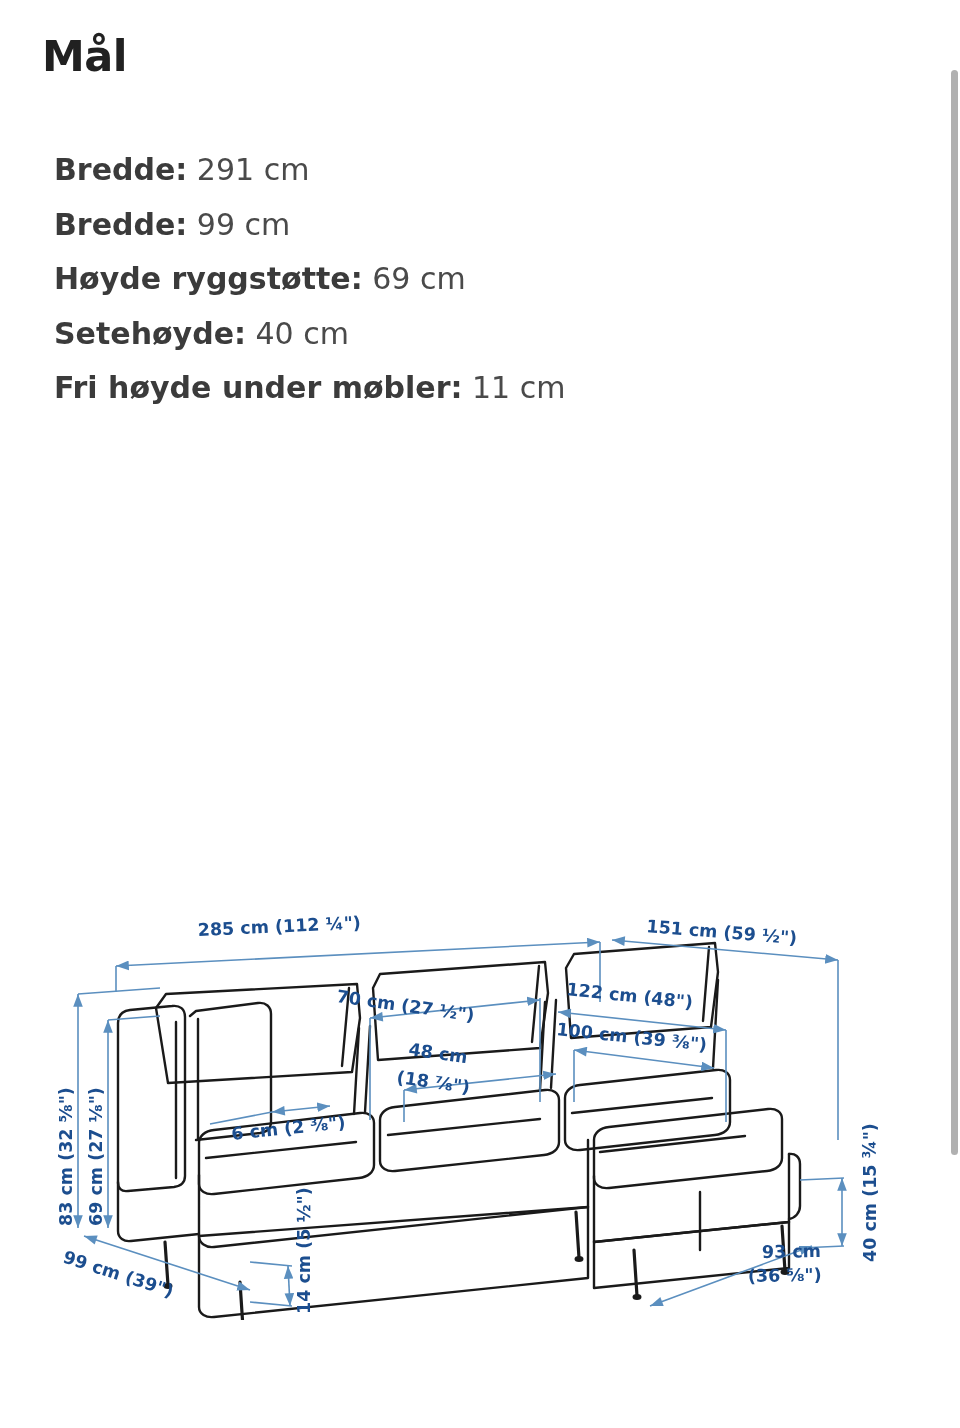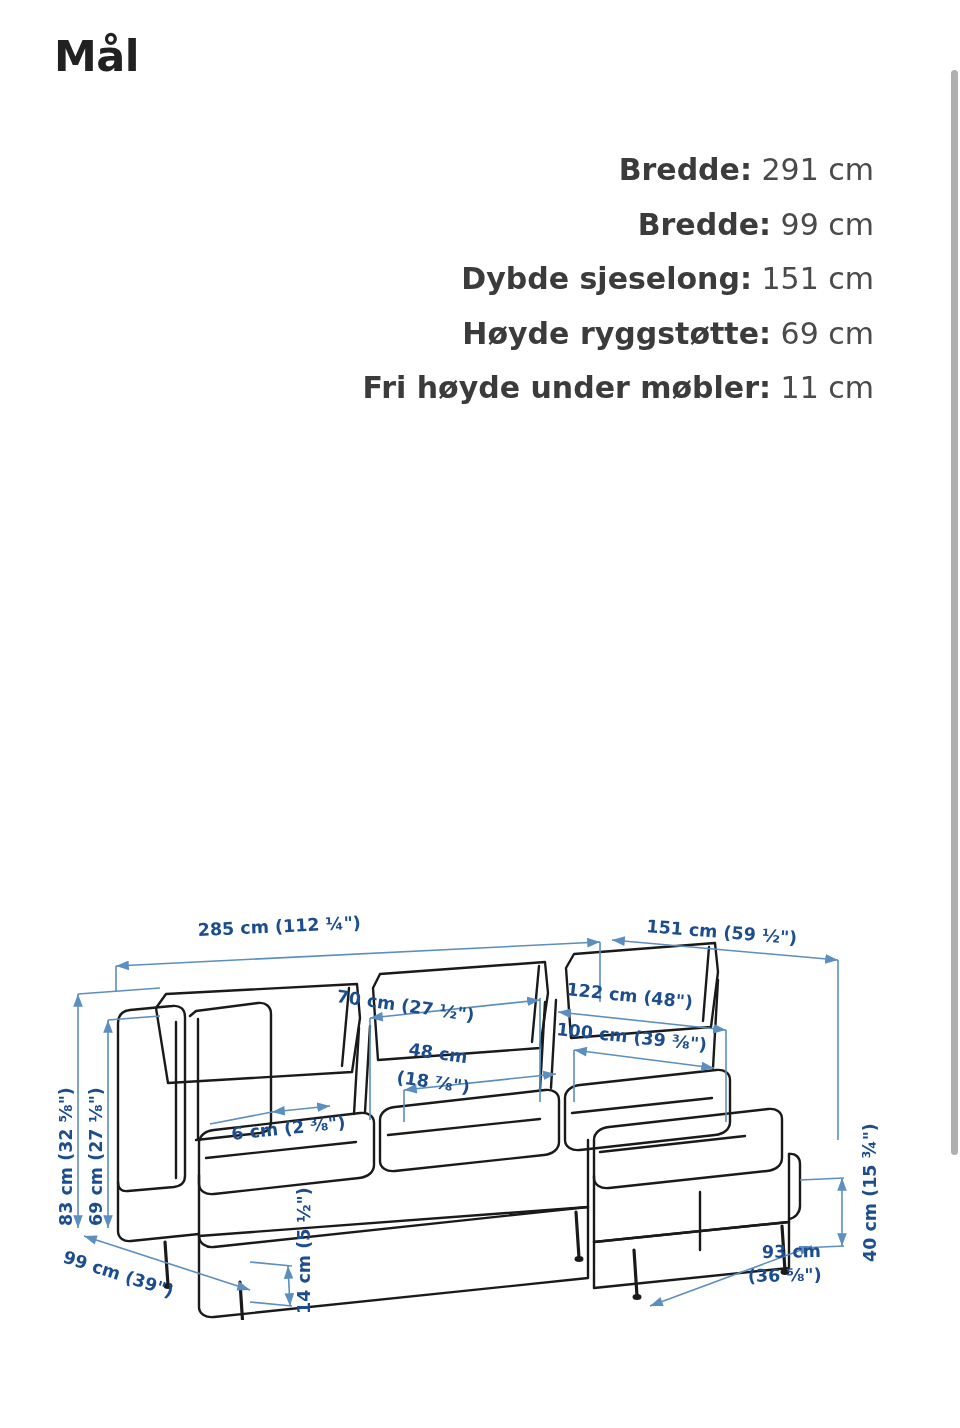--- a/index.html
+++ b/index.html
@@ -17,36 +17,35 @@
 
   .page {
     position: absolute;
     inset: 0;
     background: #fff;
   }
 
   
   .section-title {
     position: absolute;
-    left: 54px;
+    left: 42px;
     top: 33px;
     font-size: 43px;
     font-weight: bold;
     color: #212121;
     letter-spacing: -0.5px;
     line-height: 1.1;
   }
 
   
   .specs {
     position: absolute;
     left: 54px;
     top: 143px;
     width: 820px;
-    text-align: right;
   }
   .spec-row {
     font-size: 30px;
     line-height: 54.5px;
     color: #3c3c3c;
     white-space: nowrap;
   }
   .spec-label {
     font-weight: bold;
     color: #3b3b3b;
@@ -101,33 +100,33 @@
     <div class="spec-row">
       <span class="spec-label">Bredde:</span>
       <span class="spec-value">291 cm</span>
     </div>
 
     <div class="spec-row">
       <span class="spec-label">Bredde:</span>
       <span class="spec-value">99 cm</span>
     </div>
 
-    <div class="spec-row">
-      <span class="spec-label">Dybde sjeselong:</span>
-      <span class="spec-value">151 cm</span>
-    </div>
 
 
 
 
     <div class="spec-row">
       <span class="spec-label">Høyde ryggstøtte:</span>
       <span class="spec-value">69 cm</span>
     </div>
 
+    <div class="spec-row">
+      <span class="spec-label">Setehøyde:</span>
+      <span class="spec-value">40 cm</span>
+    </div>
 
     <div class="spec-row">
       <span class="spec-label">Fri høyde under møbler:</span>
       <span class="spec-value">11 cm</span>
     </div>
 
   </div>
 
   <div class="drawing-wrap">
     <svg viewBox="0 0 940 430" xmlns="http://www.w3.org/2000/svg">

